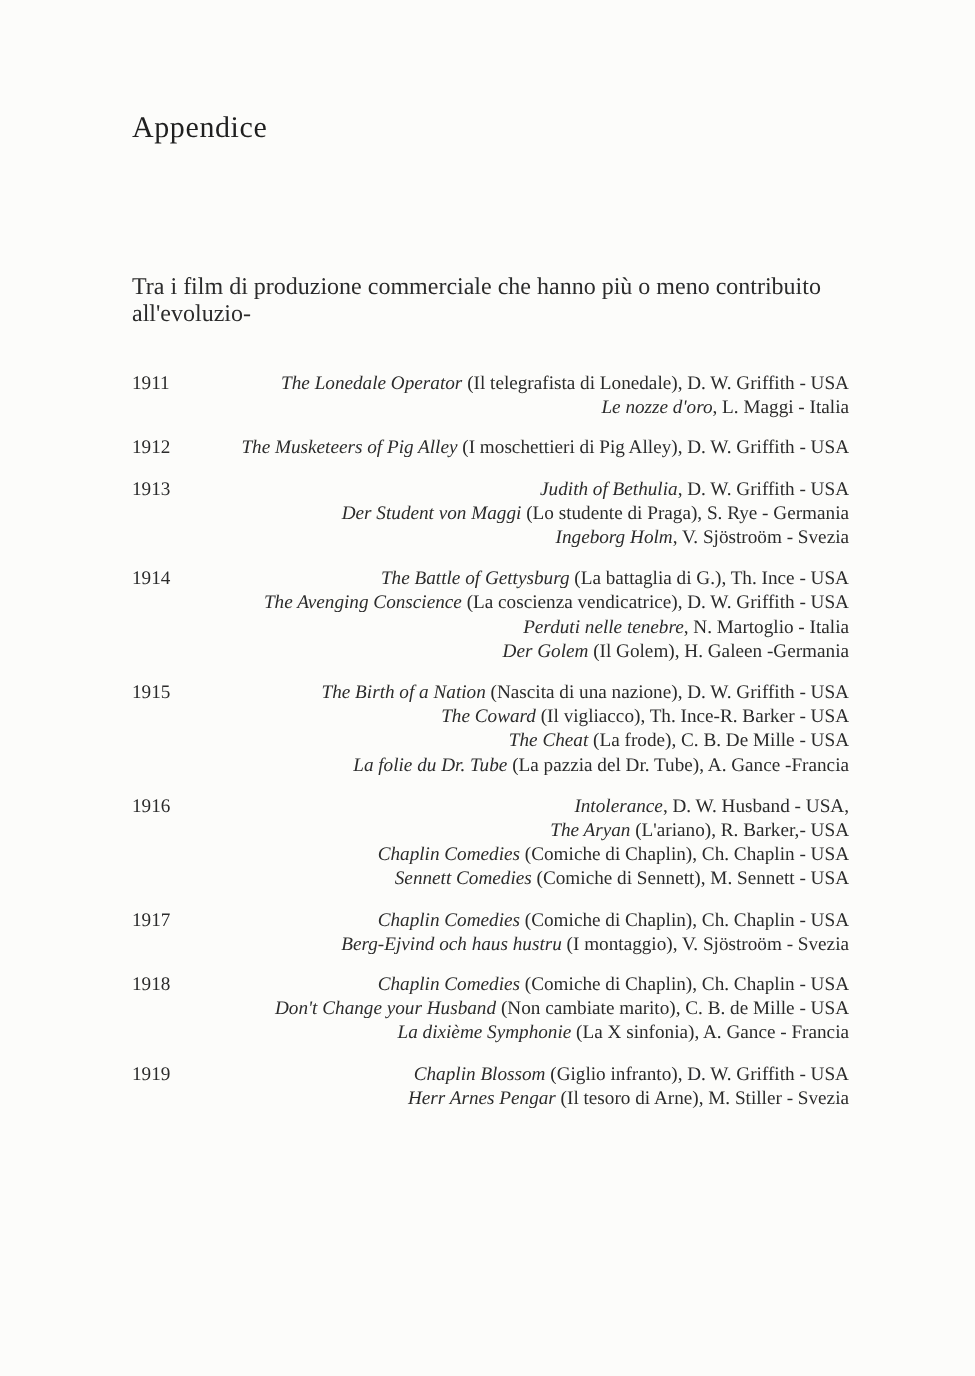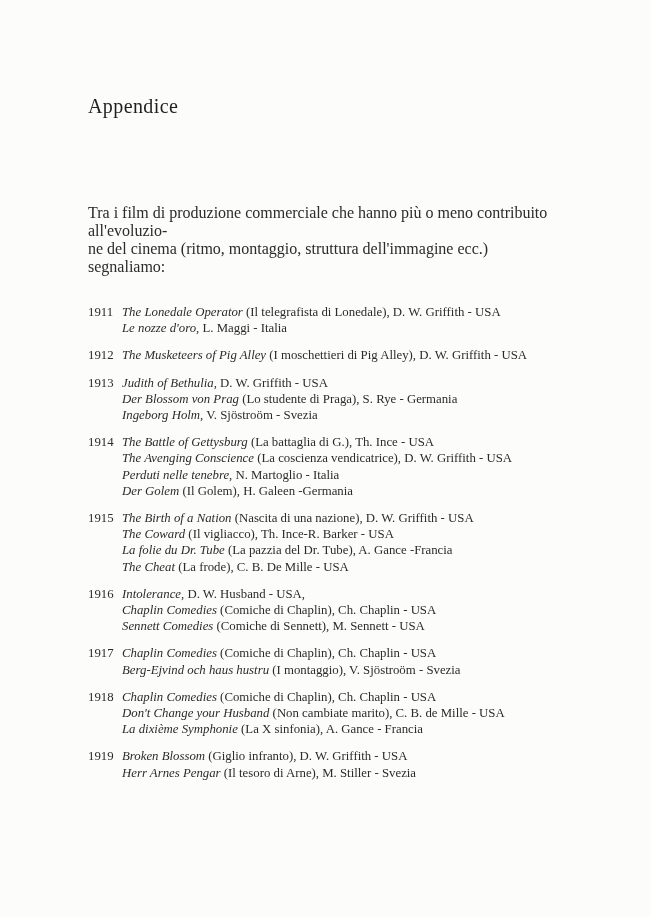--- a/index.html
+++ b/index.html
@@ -15,21 +15,21 @@
     background: #fcfcfa;
     color: #2b2b2b;
     overflow: hidden;
     box-sizing: border-box;
   }
   .content {
     padding: 0 84px 0 88px;
   }
   .page-title {
     margin: 0;
-    padding-top: 95px;
+    padding-top: 74px;
     font-size: 20px;
     font-weight: normal;
     letter-spacing: 0.4px;
     color: #1f1f1f;
   }
   .intro {
     margin-top: 86px;
     font-size: 16px;
     line-height: 18px;
     color: #2b2b2b;
@@ -47,36 +47,36 @@
     flex: none;
     width: 34px;
     line-height: 16.2px;
   }
   .entry-films {
     flex: 1;
   }
   .film-line {
     line-height: 16.2px;
     white-space: nowrap;
+    text-align: right;
   }
   .film-title {
     font-style: italic;
   }
 </style>
 </head>
 <body>
 
 <div class="page">
   <div class="content">
 
     <h1 class="page-title">Appendice</h1>
 
     <div class="intro">
       <div>Tra i film di produzione commerciale che hanno più o meno contribuito all'evoluzio-</div>
-      <div>ne del cinema (ritmo, montaggio, struttura dell'immagine ecc.) segnaliamo:</div>
     </div>
 
     <div class="film-list">
 
     <div class="entry-row">
           <div class="entry-year">1911</div>
           <div class="entry-films">
             <div class="film-line"><span class="film-title">The Lonedale Operator</span><span class="film-rest"> (Il telegrafista di Lonedale), D. W. Griffith - USA</span></div>
             <div class="film-line"><span class="film-title">Le nozze d'oro</span><span class="film-rest">, L. Maggi - Italia</span></div>
           </div>
@@ -84,46 +84,47 @@
         <div class="entry-row">
           <div class="entry-year">1912</div>
           <div class="entry-films">
             <div class="film-line"><span class="film-title">The Musketeers of Pig Alley</span><span class="film-rest"> (I moschettieri di Pig Alley), D. W. Griffith - USA</span></div>
           </div>
         </div>
         <div class="entry-row">
           <div class="entry-year">1913</div>
           <div class="entry-films">
             <div class="film-line"><span class="film-title">Judith of Bethulia</span><span class="film-rest">, D. W. Griffith - USA</span></div>
-            <div class="film-line"><span class="film-title">Der Blossom von Prag</span><span class="film-rest"> (Lo studente di Praga), S. Rye - Germania</span></div>
+            <div class="film-line"><span class="film-title">Der Student von Maggi</span><span class="film-rest"> (Lo studente di Praga), S. Rye - Germania</span></div>
             <div class="film-line"><span class="film-title">Ingeborg Holm</span><span class="film-rest">, V. Sjöstroöm - Svezia</span></div>
           </div>
         </div>
         <div class="entry-row">
           <div class="entry-year">1914</div>
           <div class="entry-films">
             <div class="film-line"><span class="film-title">The Battle of Gettysburg</span><span class="film-rest"> (La battaglia di G.), Th. Ince - USA</span></div>
             <div class="film-line"><span class="film-title">The Avenging Conscience</span><span class="film-rest"> (La coscienza vendicatrice), D. W. Griffith - USA</span></div>
             <div class="film-line"><span class="film-title">Perduti nelle tenebre</span><span class="film-rest">, N. Martoglio - Italia</span></div>
             <div class="film-line"><span class="film-title">Der Golem</span><span class="film-rest"> (Il Golem), H. Galeen -Germania</span></div>
           </div>
         </div>
         <div class="entry-row">
           <div class="entry-year">1915</div>
           <div class="entry-films">
             <div class="film-line"><span class="film-title">The Birth of a Nation</span><span class="film-rest"> (Nascita di una nazione), D. W. Griffith - USA</span></div>
             <div class="film-line"><span class="film-title">The Coward</span><span class="film-rest"> (Il vigliacco), Th. Ince-R. Barker - USA</span></div>
+            <div class="film-line"><span class="film-title">The Cheat</span><span class="film-rest"> (La frode), C. B. De Mille - USA</span></div>
             <div class="film-line"><span class="film-title">La folie du Dr. Tube</span><span class="film-rest"> (La pazzia del Dr. Tube), A. Gance -Francia</span></div>
-            <div class="film-line"><span class="film-title">The Cheat</span><span class="film-rest"> (La frode), C. B. De Mille - USA</span></div>
           </div>
         </div>
         <div class="entry-row">
           <div class="entry-year">1916</div>
           <div class="entry-films">
             <div class="film-line"><span class="film-title">Intolerance</span><span class="film-rest">, D. W. Husband - USA,</span></div>
+            <div class="film-line"><span class="film-title">The Aryan</span><span class="film-rest"> (L'ariano), R. Barker,- USA</span></div>
             <div class="film-line"><span class="film-title">Chaplin Comedies</span><span class="film-rest"> (Comiche di Chaplin), Ch. Chaplin - USA</span></div>
             <div class="film-line"><span class="film-title">Sennett Comedies</span><span class="film-rest"> (Comiche di Sennett), M. Sennett - USA</span></div>
           </div>
         </div>
         <div class="entry-row">
           <div class="entry-year">1917</div>
           <div class="entry-films">
             <div class="film-line"><span class="film-title">Chaplin Comedies</span><span class="film-rest"> (Comiche di Chaplin), Ch. Chaplin - USA</span></div>
             <div class="film-line"><span class="film-title">Berg-Ejvind och haus hustru</span><span class="film-rest"> (I montaggio), V. Sjöstroöm - Svezia</span></div>
           </div>
@@ -132,20 +133,20 @@
           <div class="entry-year">1918</div>
           <div class="entry-films">
             <div class="film-line"><span class="film-title">Chaplin Comedies</span><span class="film-rest"> (Comiche di Chaplin), Ch. Chaplin - USA</span></div>
             <div class="film-line"><span class="film-title">Don't Change your Husband</span><span class="film-rest"> (Non cambiate marito), C. B. de Mille - USA</span></div>
             <div class="film-line"><span class="film-title">La dixième Symphonie</span><span class="film-rest"> (La X sinfonia), A. Gance - Francia</span></div>
           </div>
         </div>
         <div class="entry-row">
           <div class="entry-year">1919</div>
           <div class="entry-films">
-            <div class="film-line"><span class="film-title">Broken Blossom</span><span class="film-rest"> (Giglio infranto), D. W. Griffith - USA</span></div>
+            <div class="film-line"><span class="film-title">Chaplin Blossom</span><span class="film-rest"> (Giglio infranto), D. W. Griffith - USA</span></div>
             <div class="film-line"><span class="film-title">Herr Arnes Pengar</span><span class="film-rest"> (Il tesoro di Arne), M. Stiller - Svezia</span></div>
           </div>
         </div>
       </div>
 
   </div>
 </div>
 
 </body></html>

